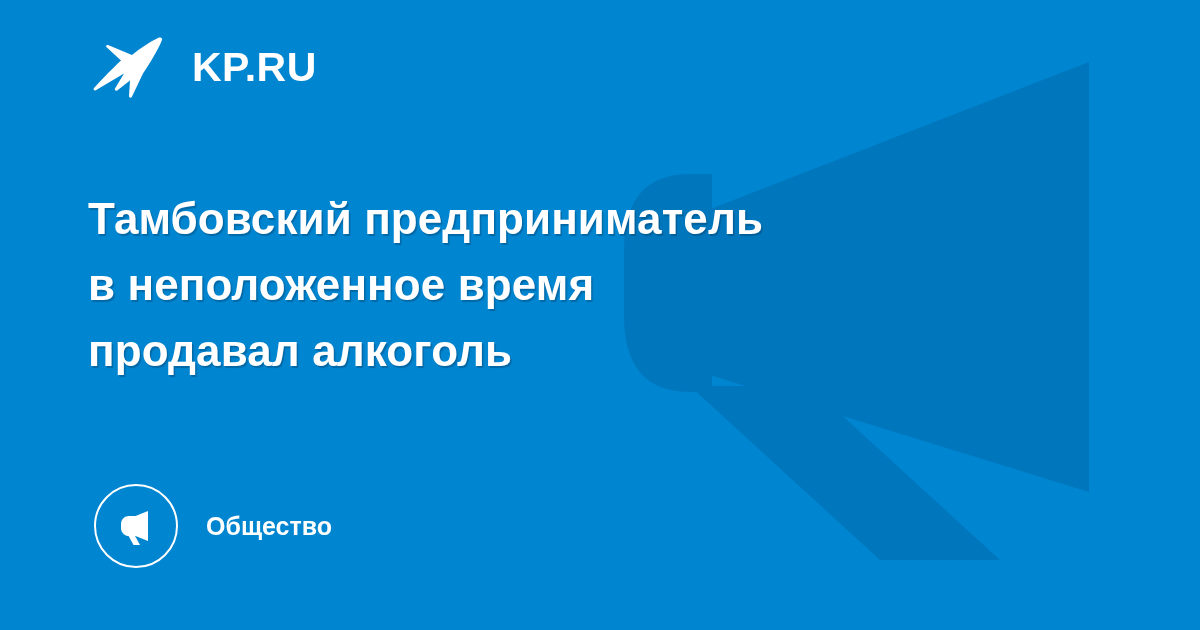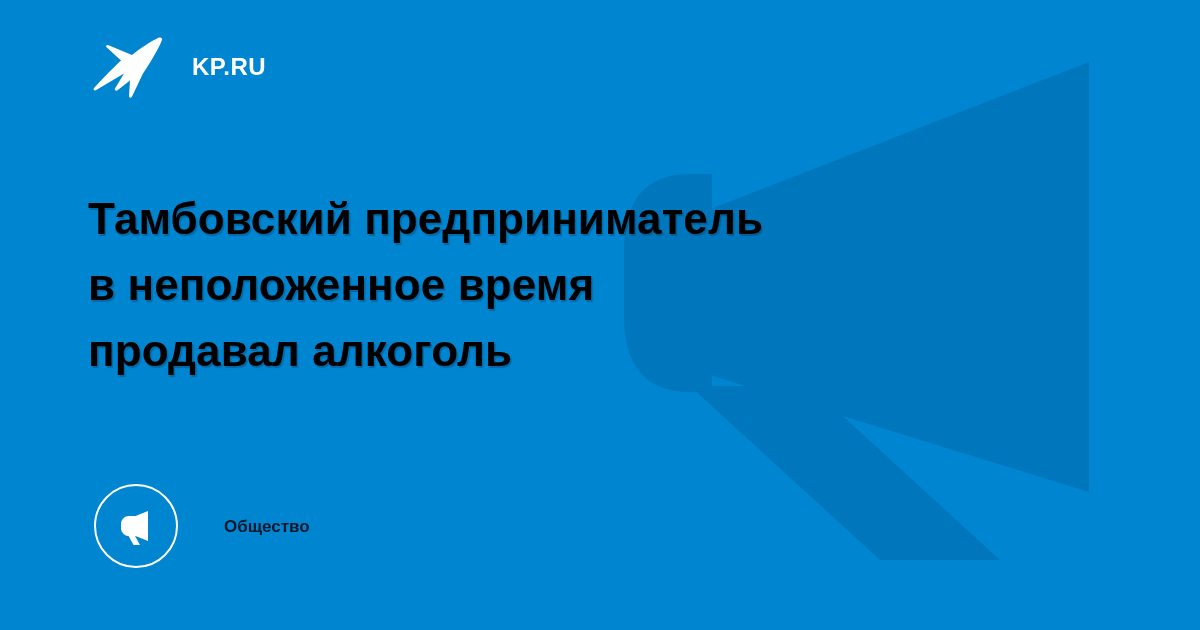--- a/index.html
+++ b/index.html
@@ -44,35 +44,35 @@
   .brand-bird {
     width: 78px;
     height: 62px;
     display: block;
     flex: 0 0 auto;
   }
 
   .brand-name {
     margin-left: 26px;
     color: #ffffff;
-    font-size: 24px;
+    font-size: 41px;
     font-weight: 700;
     letter-spacing: 0.5px;
     line-height: 1;
     white-space: nowrap;
   }
 
   
   .headline {
     position: absolute;
     left: 88px;
     top: 186px;
     width: 900px;
     margin: 0;
-    color: #000000;
+    color: #ffffff;
     font-size: 44px;
     font-weight: 700;
     line-height: 66px;
     letter-spacing: 0.1px;
     text-shadow: 1.5px 1.5px 1px rgba(0, 40, 70, 0.30);
   }
 
   .headline-line {
     display: block;
     white-space: nowrap;
@@ -98,23 +98,23 @@
     align-items: center;
     justify-content: center;
     flex: 0 0 auto;
   }
 
   .category-circle svg {
     display: block;
   }
 
   .category-label {
-    margin-left: 46px;
-    color: #0f172a;
-    font-size: 17px;
+    margin-left: 28px;
+    color: #ffffff;
+    font-size: 25px;
     font-weight: 700;
     line-height: 1;
     white-space: nowrap;
   }
 </style>
 </head>
 <body>
 
 <div class="card">
 

